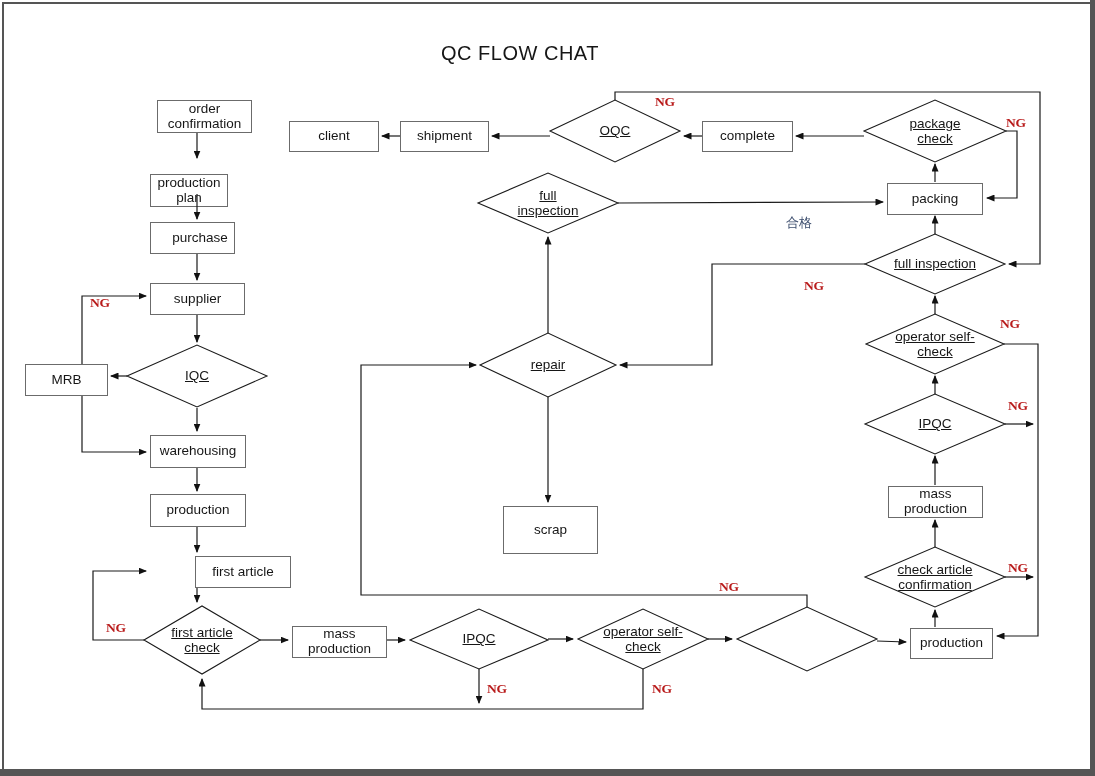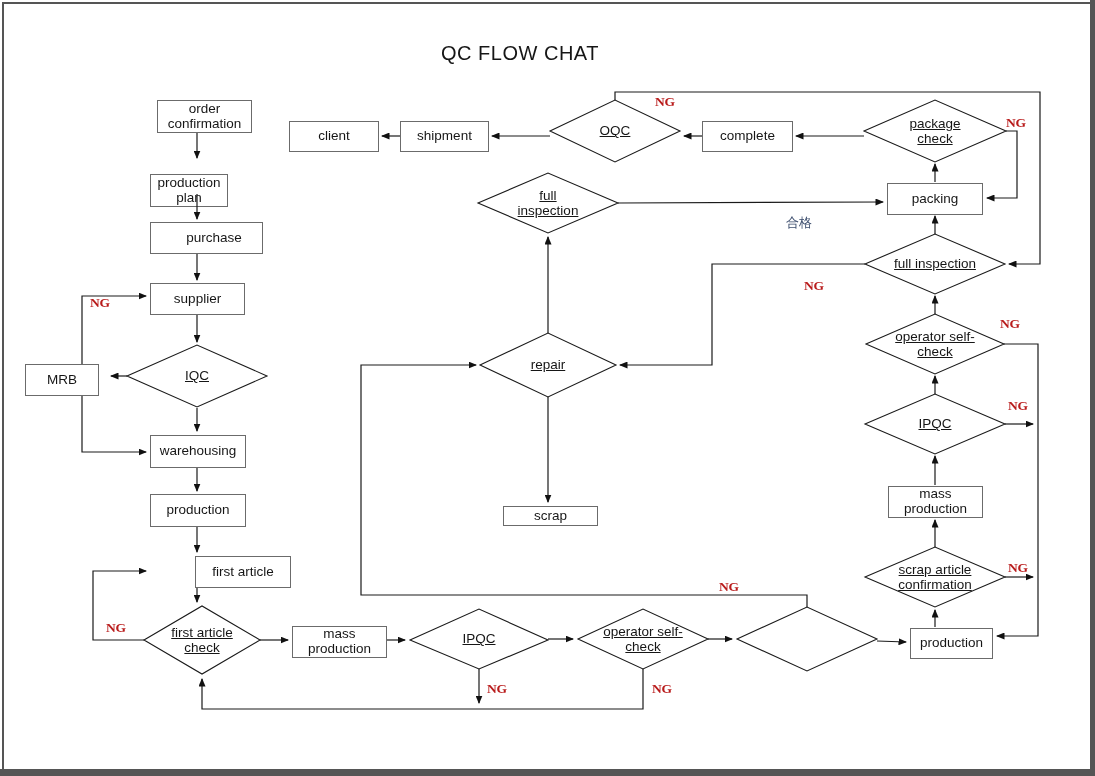--- a/index.html
+++ b/index.html
@@ -120,40 +120,40 @@
     <polygon class="diamond" points="866,344 935,314 1004,344 935,374"></polygon>
     <polygon class="diamond" points="865,264 935,234 1005,264 935,294"></polygon>
     <polygon class="diamond" points="864,131 935,100 1006,131 935,162"></polygon>
     <polygon class="diamond" points="550,131 615,100 680,131 615,162"></polygon>
     <polygon class="diamond" points="478,203 548,173 618,203 548,233"></polygon>
     <polygon class="diamond" points="480,365 548,333 616,365 548,397"></polygon>
   </svg>
 
   <div class="box" style="left:150px;top:100px;width:95px;height:33px;margin-left:7px;">order confirmation</div>
   <div class="box" style="left:150px;top:161px;width:78px;height:33px;margin-top:13px;">production plan</div>
-  <div class="box" style="left:150px;top:222px;width:113px;height:32px;padding-left:16px;">purchase</div>
+  <div class="box" style="left:150px;top:222px;width:85px;height:32px;padding-left:16px;">purchase</div>
   <div class="box" style="left:150px;top:283px;width:95px;height:32px;">supplier</div>
-  <div class="box" style="left:25px;top:364px;width:74px;height:32px;">MRB</div>
+  <div class="box" style="left:25px;top:364px;width:83px;height:32px;">MRB</div>
   <div class="box" style="left:150px;top:435px;width:96px;height:33px;">warehousing</div>
   <div class="box" style="left:150px;top:494px;width:96px;height:33px;">production</div>
   <div class="box" style="left:150px;top:556px;width:96px;height:32px;margin-left:45px;">first article</div>
   <div class="box" style="left:289px;top:121px;width:90px;height:31px;">client</div>
   <div class="box" style="left:400px;top:121px;width:89px;height:31px;">shipment</div>
   <div class="box" style="left:702px;top:121px;width:91px;height:31px;">complete</div>
   <div class="box" style="left:887px;top:183px;width:96px;height:32px;">packing</div>
   <div class="box" style="left:292px;top:626px;width:95px;height:32px;">mass production</div>
   <div class="box" style="left:910px;top:628px;width:83px;height:31px;">production</div>
   <div class="box" style="left:888px;top:486px;width:95px;height:32px;">mass production</div>
-  <div class="box" style="left:503px;top:506px;width:95px;height:20px;text-align:center;">scrap</div>
+  <div class="box" style="left:503px;top:506px;width:95px;height:48px;text-align:center;">scrap</div>
 
   <div class="dlabel" style="left:152px;top:361px;width:90px;height:30px;">IQC</div>
   <div class="dlabel" style="left:157px;top:623px;width:90px;height:34px;">first article check</div>
   <div class="dlabel" style="left:434px;top:624px;width:90px;height:30px;">IPQC</div>
   <div class="dlabel" style="left:603px;top:622px;width:80px;height:34px;">operator self-check</div>
-  <div class="dlabel" style="left:885px;top:560px;width:100px;height:34px;">scrap article confirmation</div>
+  <div class="dlabel" style="left:885px;top:560px;width:100px;height:34px;">check article confirmation</div>
   <div class="dlabel" style="left:890px;top:409px;width:90px;height:30px;">IPQC</div>
   <div class="dlabel" style="left:895px;top:327px;width:80px;height:34px;">operator self-check</div>
   <div class="dlabel" style="left:875px;top:249px;width:120px;height:30px;">full inspection</div>
   <div class="dlabel" style="left:893px;top:114px;width:84px;height:34px;">package check</div>
   <div class="dlabel" style="left:575px;top:116px;width:80px;height:30px;">OQC</div>
   <div class="dlabel" style="left:508px;top:186px;width:80px;height:34px;">full inspection</div>
   <div class="dlabel" style="left:503px;top:350px;width:90px;height:30px;">repair</div>
 
   <span class="ng" style="left:100px;top:303px;">NG</span>
   <span class="ng" style="left:116px;top:628px;">NG</span>

